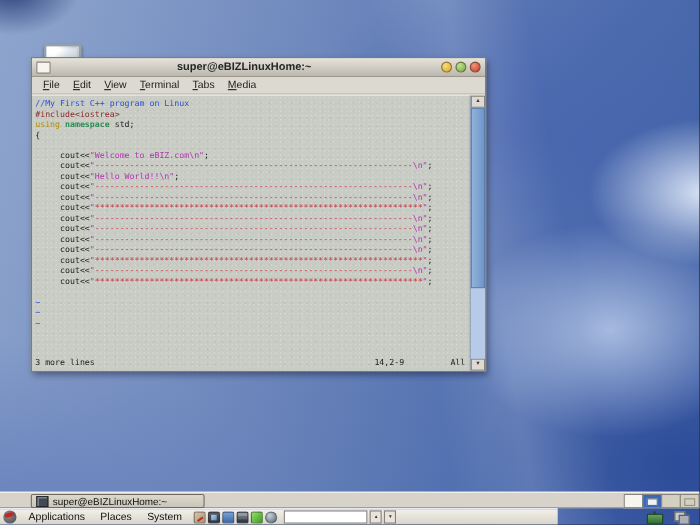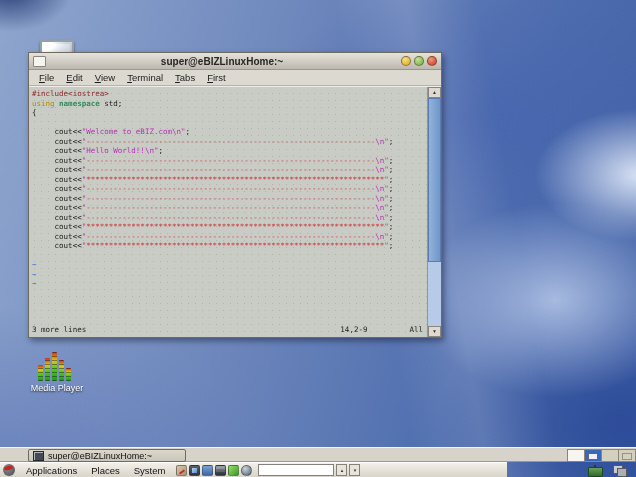--- a/index.html
+++ b/index.html
@@ -108,52 +108,43 @@
 
 <div class="screen">
 
   <div class="dicon" style="left:32px;top:10px;width:50px;margin-top:30px;">
     <div class="mon"></div>
     <div class="monstand"></div>
     <div class="dlabel">Computer</div>
   </div>
 
 
-  <div class="dicon" style="left:28px;top:352px;width:58px;">
-    <div class="eq">
-      <i style="height:16px"></i>
-        <i style="height:23px"></i>
-        <i style="height:29px"></i>
-        <i style="height:21px"></i>
-        <i style="height:13px"></i>
-    </div>
-    <div class="dlabel">Media Player</div>
-  </div>
 
   <div class="window">
     <div class="titlebar">
       <span class="wicon"></span>
       <span class="wtitle">super@eBIZLinuxHome:~</span>
       <span style="display:flex">
         <span class="wb y"></span>
         <span class="wb g"></span>
         <span class="wb r"></span>
       </span>
     </div>
     <div class="menubar">
       <span class="mi">File</span>
       <span class="mi">Edit</span>
       <span class="mi">View</span>
       <span class="mi">Terminal</span>
       <span class="mi">Tabs</span>
-      <span class="mi">First</span>
+      <span class="mi">Media</span>
     </div>
     <div class="term">
       <div class="vimwrap">
         <div class="vim">
+            <div class="vline"><span style="color: rgb(43, 79, 216);">//My First C++ program on Linux</span></div>
             <div class="vline"><span style="color: rgb(139, 40, 40);">#include&lt;iostrea&gt;</span></div>
             <div class="vline"><span style="color: rgb(176, 141, 0); text-align: right;">using </span><span style="color: rgb(46, 139, 87); font-weight: bold;">namespace </span><span style="color: rgb(28, 28, 28);">std;</span></div>
             <div class="vline"><span style="color: rgb(28, 28, 28);">{</span></div>
             <div class="vline">&nbsp;</div>
             <div class="vline"><span style="color: rgb(28, 28, 28);">     cout&lt;&lt;</span><span style="color: rgb(178, 51, 178);">"Welcome to eBIZ.com\n"</span><span style="color: rgb(28, 28, 28);">;</span></div>
             <div class="vline"><span style="color: rgb(28, 28, 28);">     cout&lt;&lt;</span><span style="color: rgb(178, 51, 178);">"</span><span style="color: rgb(201, 51, 64);">----------------------------------------------------------------</span><span style="color: rgb(178, 51, 178);">\n"</span><span style="color: rgb(28, 28, 28);">;</span></div>
             <div class="vline"><span style="color: rgb(28, 28, 28);">     cout&lt;&lt;</span><span style="color: rgb(178, 51, 178);">"Hello World!!\n"</span><span style="color: rgb(28, 28, 28);">;</span></div>
             <div class="vline"><span style="color: rgb(28, 28, 28);">     cout&lt;&lt;</span><span style="color: rgb(178, 51, 178);">"</span><span style="color: rgb(201, 51, 64);">----------------------------------------------------------------</span><span style="color: rgb(178, 51, 178);">\n"</span><span style="color: rgb(28, 28, 28);">;</span></div>
             <div class="vline"><span style="color: rgb(28, 28, 28);">     cout&lt;&lt;</span><span style="color: rgb(178, 51, 178);">"</span><span style="color: rgb(201, 51, 64);">----------------------------------------------------------------</span><span style="color: rgb(178, 51, 178);">\n"</span><span style="color: rgb(28, 28, 28);">;</span></div>
             <div class="vline"><span style="color: rgb(28, 28, 28);">     cout&lt;&lt;</span><span style="color: rgb(178, 51, 178);">"</span><span style="color: rgb(201, 51, 64);">******************************************************************</span><span style="color: rgb(178, 51, 178);">"</span><span style="color: rgb(28, 28, 28);">;</span></div>

